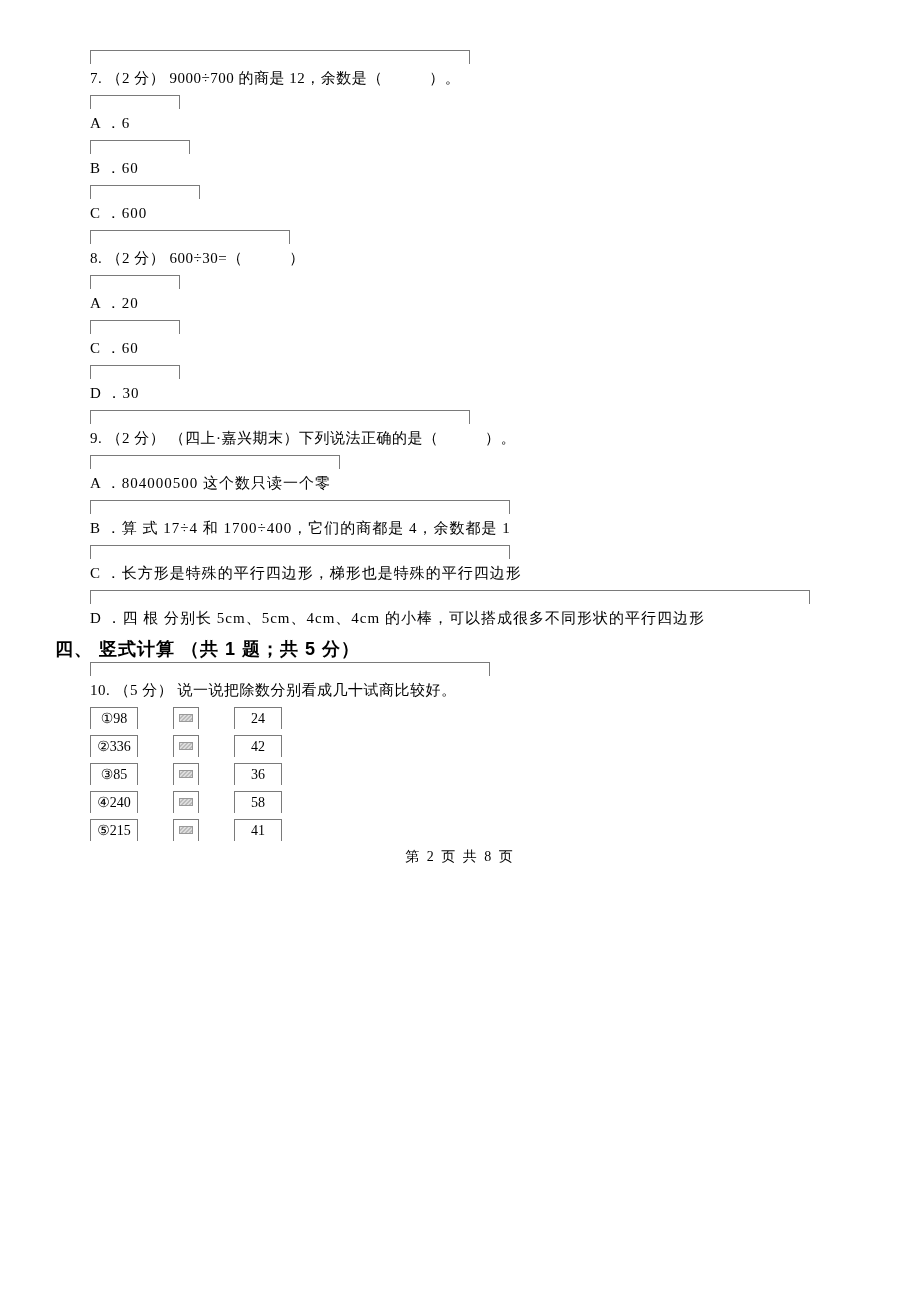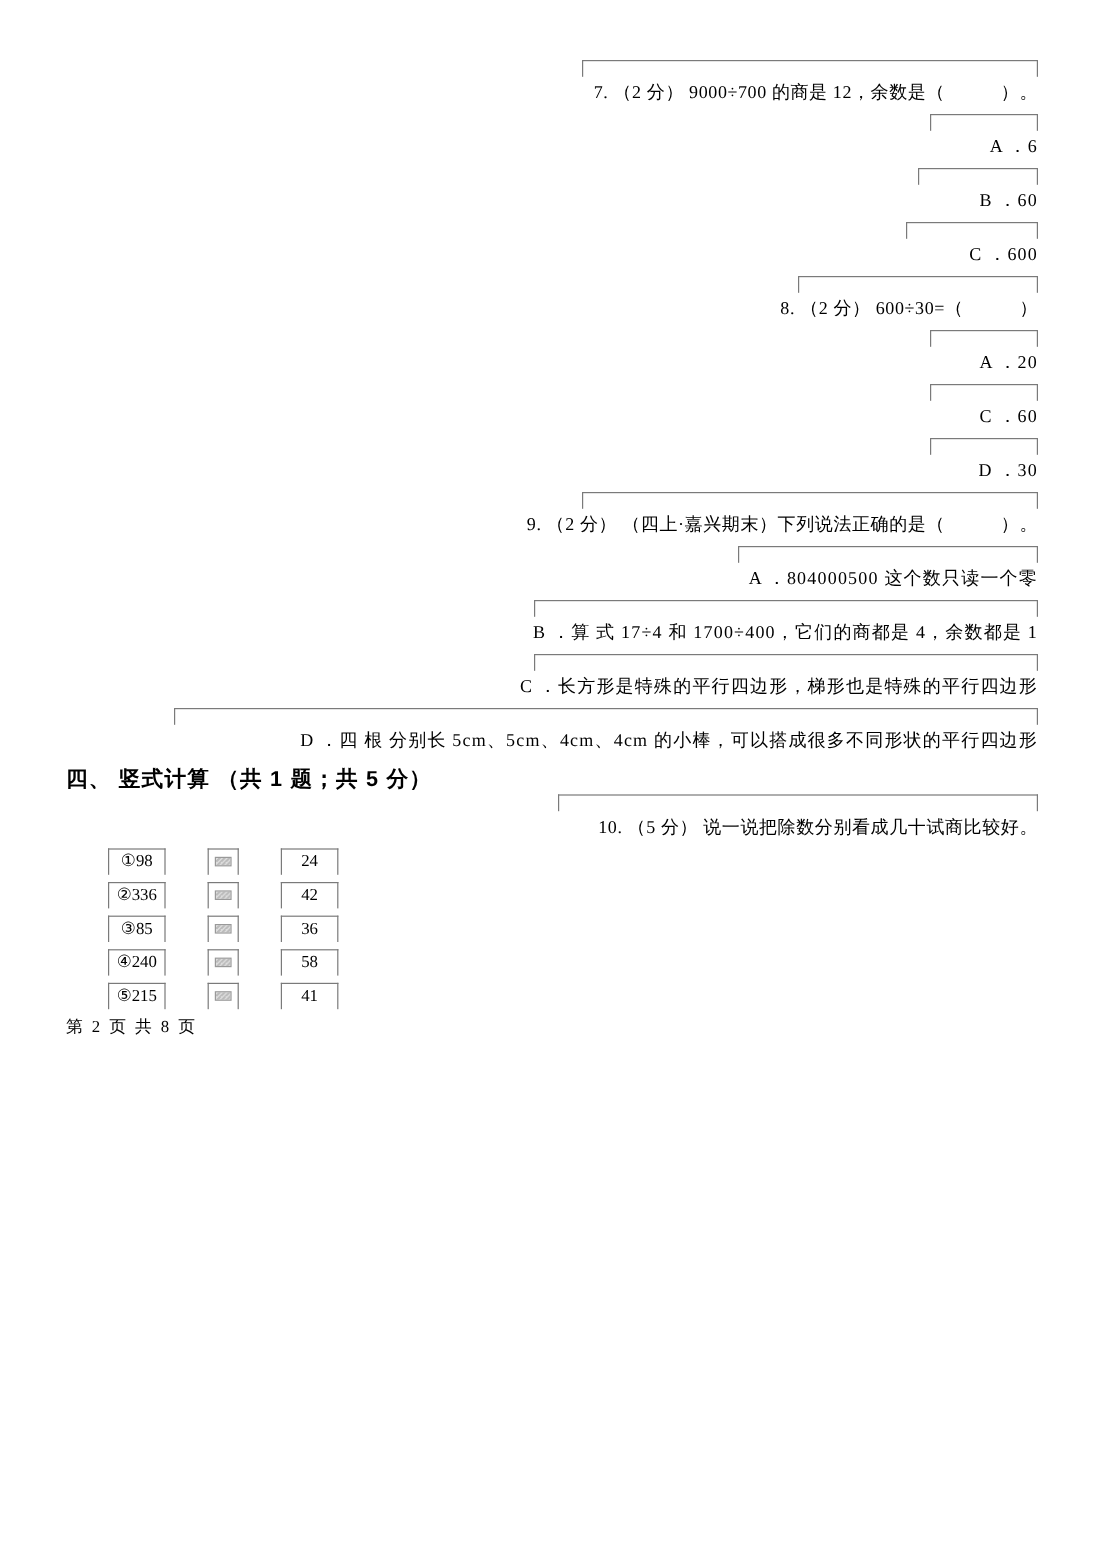--- a/index.html
+++ b/index.html
@@ -5,21 +5,21 @@
     * { margin: 0; padding: 0; box-sizing: border-box; }
     body {
       font-family: "SimSun", "宋体", serif;
       font-size: 15px;
       color: #000;
       background: #fff;
       width: 920px;
       padding: 50px 55px 40px 55px;
       line-height: 1.4;
     }
-    .content-indent { padding-left: 35px; text-align: right; }
+    .content-indent { padding-left: 35px; }
     .box-line {
       border-top: 1px solid #7a7a7a;
       border-left: 1px solid #7a7a7a;
       border-right: 1px solid #7a7a7a;
       display: inline-block;
       height: 14px;
       vertical-align: top;
       margin-bottom: 2px;
     }
     .q-row { margin-bottom: 6px; }
@@ -57,20 +57,21 @@
       position: relative;
     }
     .img-placeholder {
       width: 14px; height: 8px;
       background: linear-gradient(135deg, #ddd 25%, #bbb 25%, #bbb 50%, #ddd 50%, #ddd 75%, #bbb 75%);
       background-size: 4px 4px;
       border: 1px solid #999;
     }
     .sub-gap { width: 3px; }
     .footer {
+      text-align: center;
       letter-spacing: 2px;
       font-size: 14px;
     }
   </style>
 </head>
 <body>
 
 <div class="content-indent">
 
   <div class="q-row">

